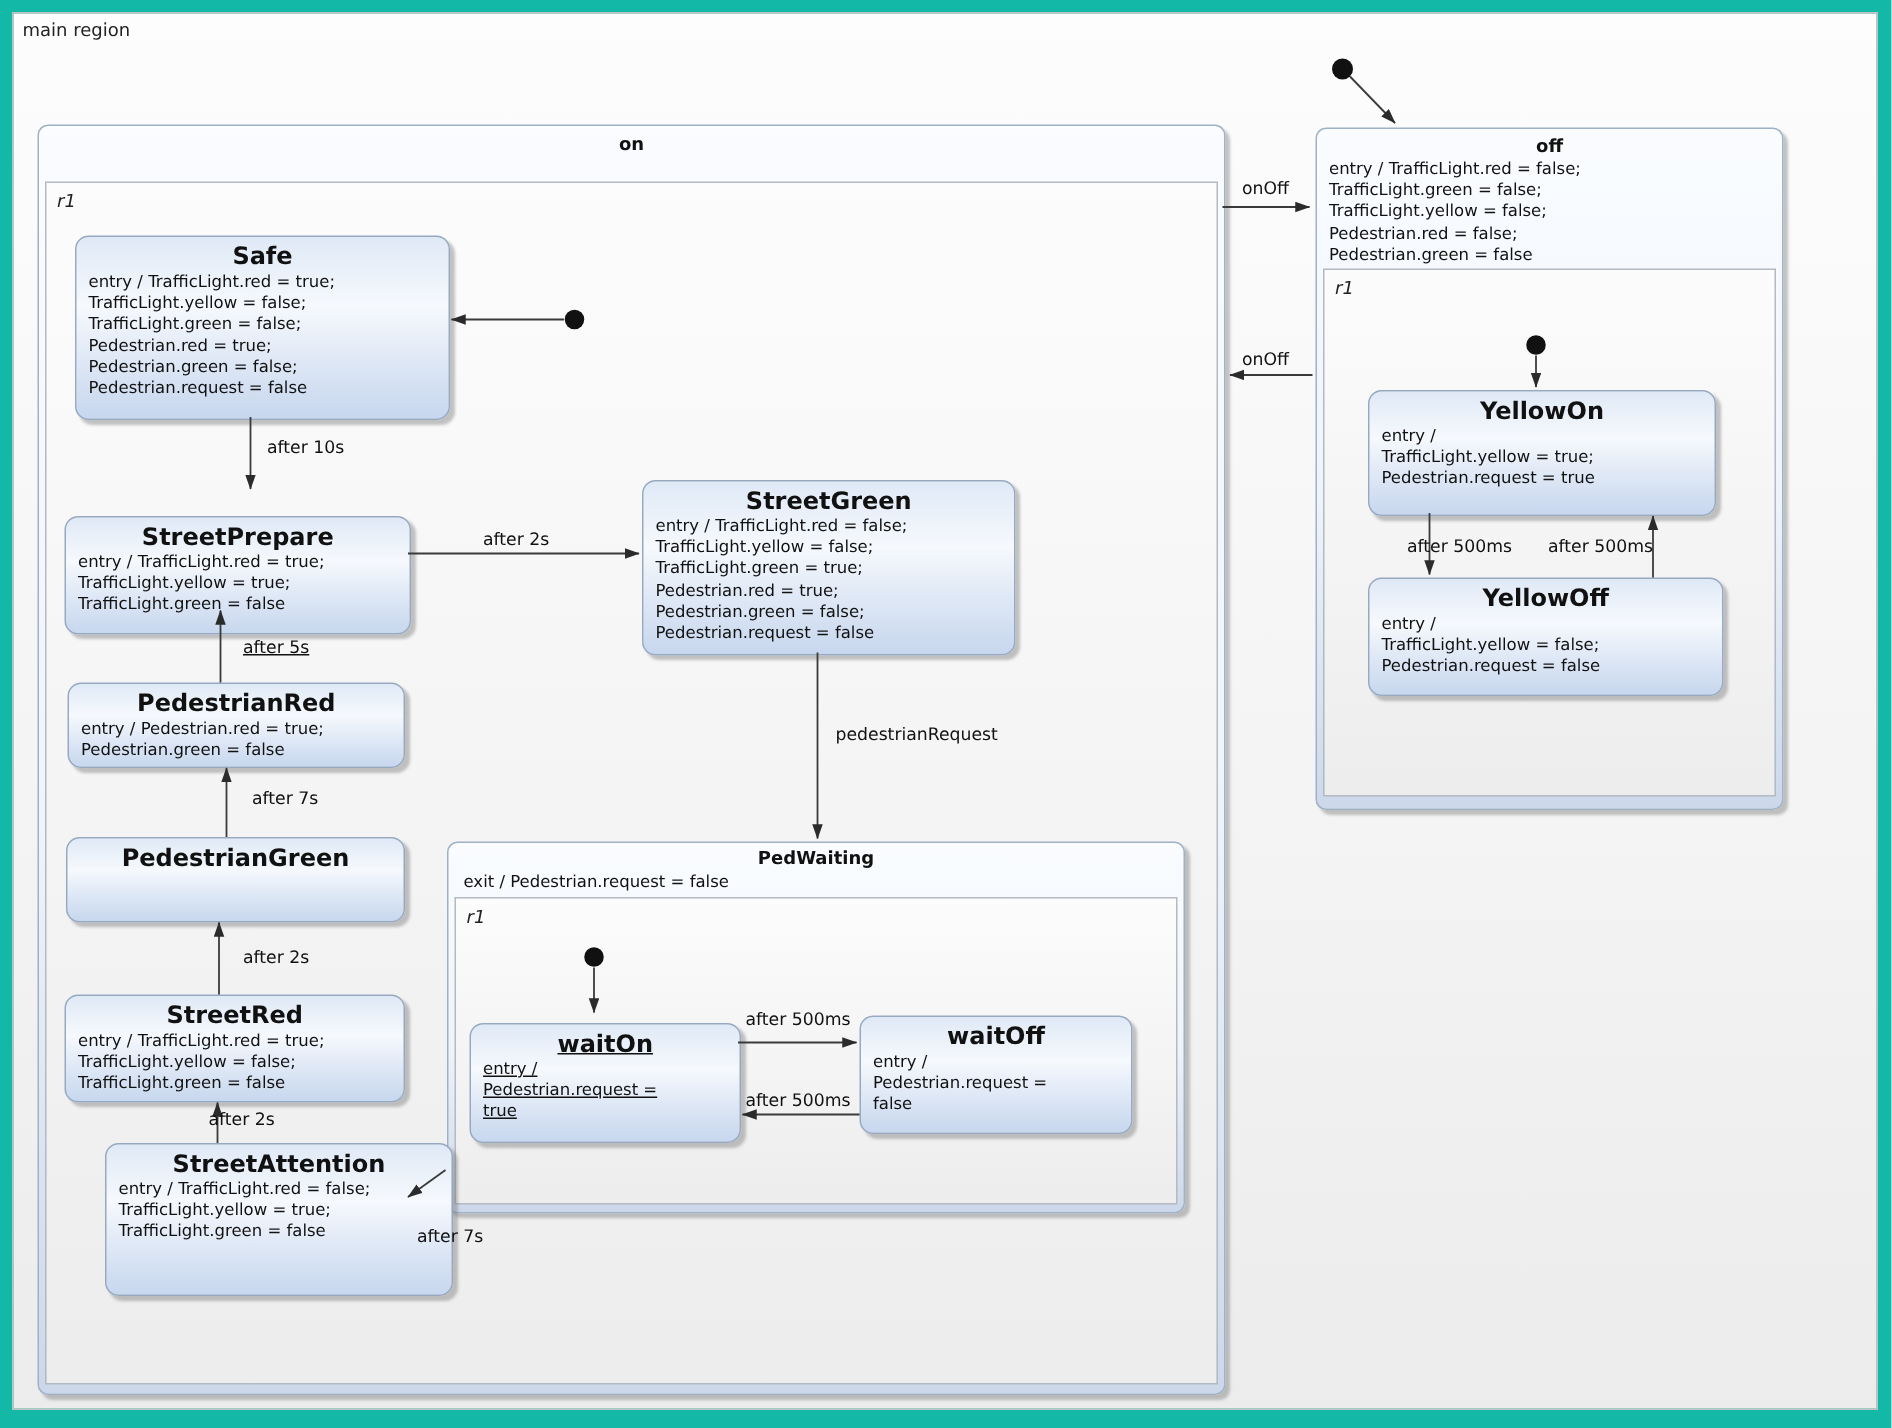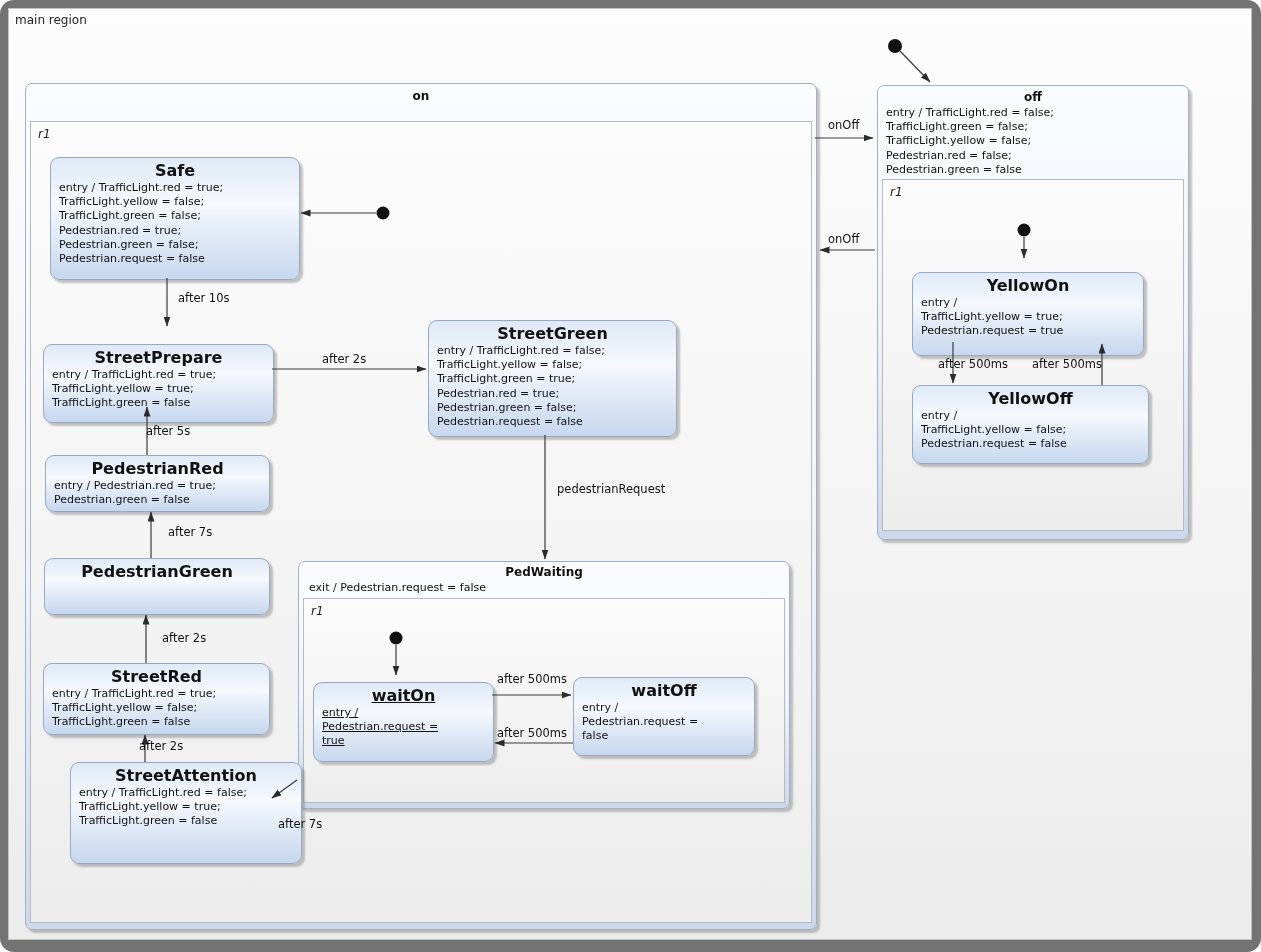--- a/index.html
+++ b/index.html
@@ -1,20 +1,19 @@
 <!DOCTYPE html>
 <html><head>
 <meta charset="utf-8">
 <style>
   html,body{margin:0;padding:0;background:#ffffff;}
   .canvas{
-    position:relative;width:1261px;height:952px;background:#737373;
+    position:relative;width:1261px;height:952px;background:#14b8a6;
     font-family:"DejaVu Sans","Liberation Sans",sans-serif;color:#111;
     overflow:hidden;
-    border-radius:14px;
   }
   
   .main-region{
     position:absolute;left:8px;top:8px;width:1242px;height:930px;
     border:1px solid #c2c2c2;
     background:linear-gradient(180deg,#fdfdfd 0%,#f4f4f4 55%,#ececec 100%);
   }
   .main-region-label{
     position:absolute;left:6px;top:4px;font-size:12px;color:#222;
   }
@@ -155,21 +154,21 @@
     <div class="comp-entry">entry / TrafficLight.red = false;
 TrafficLight.green = false;
 TrafficLight.yellow = false;
 Pedestrian.red = false;
 Pedestrian.green = false</div>
     <div class="region" style="left:4px;right:4px;top:93px;bottom:8px;">
       <div class="region-label">r1</div>
     </div>
   </div>
 
-  <div class="state inner" style="left:912px;top:260px;width:230px;height:82px;margin-top:12px;">
+  <div class="state inner" style="left:912px;top:260px;width:230px;height:82px;">
     <div class="state-title">YellowOn</div>
     <div class="state-body">entry /
 TrafficLight.yellow = true;
 Pedestrian.request = true</div>
   </div>
 
   <div class="state inner" style="left:912px;top:385px;width:235px;height:77px;">
     <div class="state-title">YellowOff</div>
     <div class="state-body">entry /
 TrafficLight.yellow = false;
@@ -207,21 +206,21 @@
     <line x1="875" y1="250" x2="820" y2="250" stroke="#3a3a3a" stroke-width="1.2" marker-end="url(#arr)"></line>
 
     <circle cx="1024" cy="230" r="6.5" fill="#111"></circle>
     <line x1="1024" y1="237" x2="1024" y2="258" stroke="#3a3a3a" stroke-width="1.2" marker-end="url(#arr)"></line>
     <line x1="953" y1="342" x2="953" y2="383" stroke="#3a3a3a" stroke-width="1.2" marker-end="url(#arr)"></line>
     <line x1="1102" y1="385" x2="1102" y2="344" stroke="#3a3a3a" stroke-width="1.2" marker-end="url(#arr)"></line>
   </svg>
 
   <div class="tlabel" style="left:178px;top:291px;">after 10s</div>
   <div class="tlabel" style="left:322px;top:352px;">after 2s</div>
-  <div class="tlabel" style="left:146px;top:424px;">after 5s</div>
+  <div class="tlabel" style="left:162px;top:424px;text-decoration:underline;">after 5s</div>
   <div class="tlabel" style="left:168px;top:525px;">after 7s</div>
   <div class="tlabel" style="left:162px;top:631px;">after 2s</div>
   <div class="tlabel" style="left:139px;top:739px;">after 2s</div>
   <div class="tlabel" style="left:557px;top:482px;">pedestrianRequest</div>
   <div class="tlabel" style="left:278px;top:817px;">after 7s</div>
   <div class="tlabel" style="left:497px;top:672px;">after 500ms</div>
   <div class="tlabel" style="left:497px;top:726px;">after 500ms</div>
   <div class="tlabel" style="left:828px;top:118px;">onOff</div>
   <div class="tlabel" style="left:828px;top:232px;">onOff</div>
   <div class="tlabel" style="left:938px;top:357px;">after 500ms</div>

